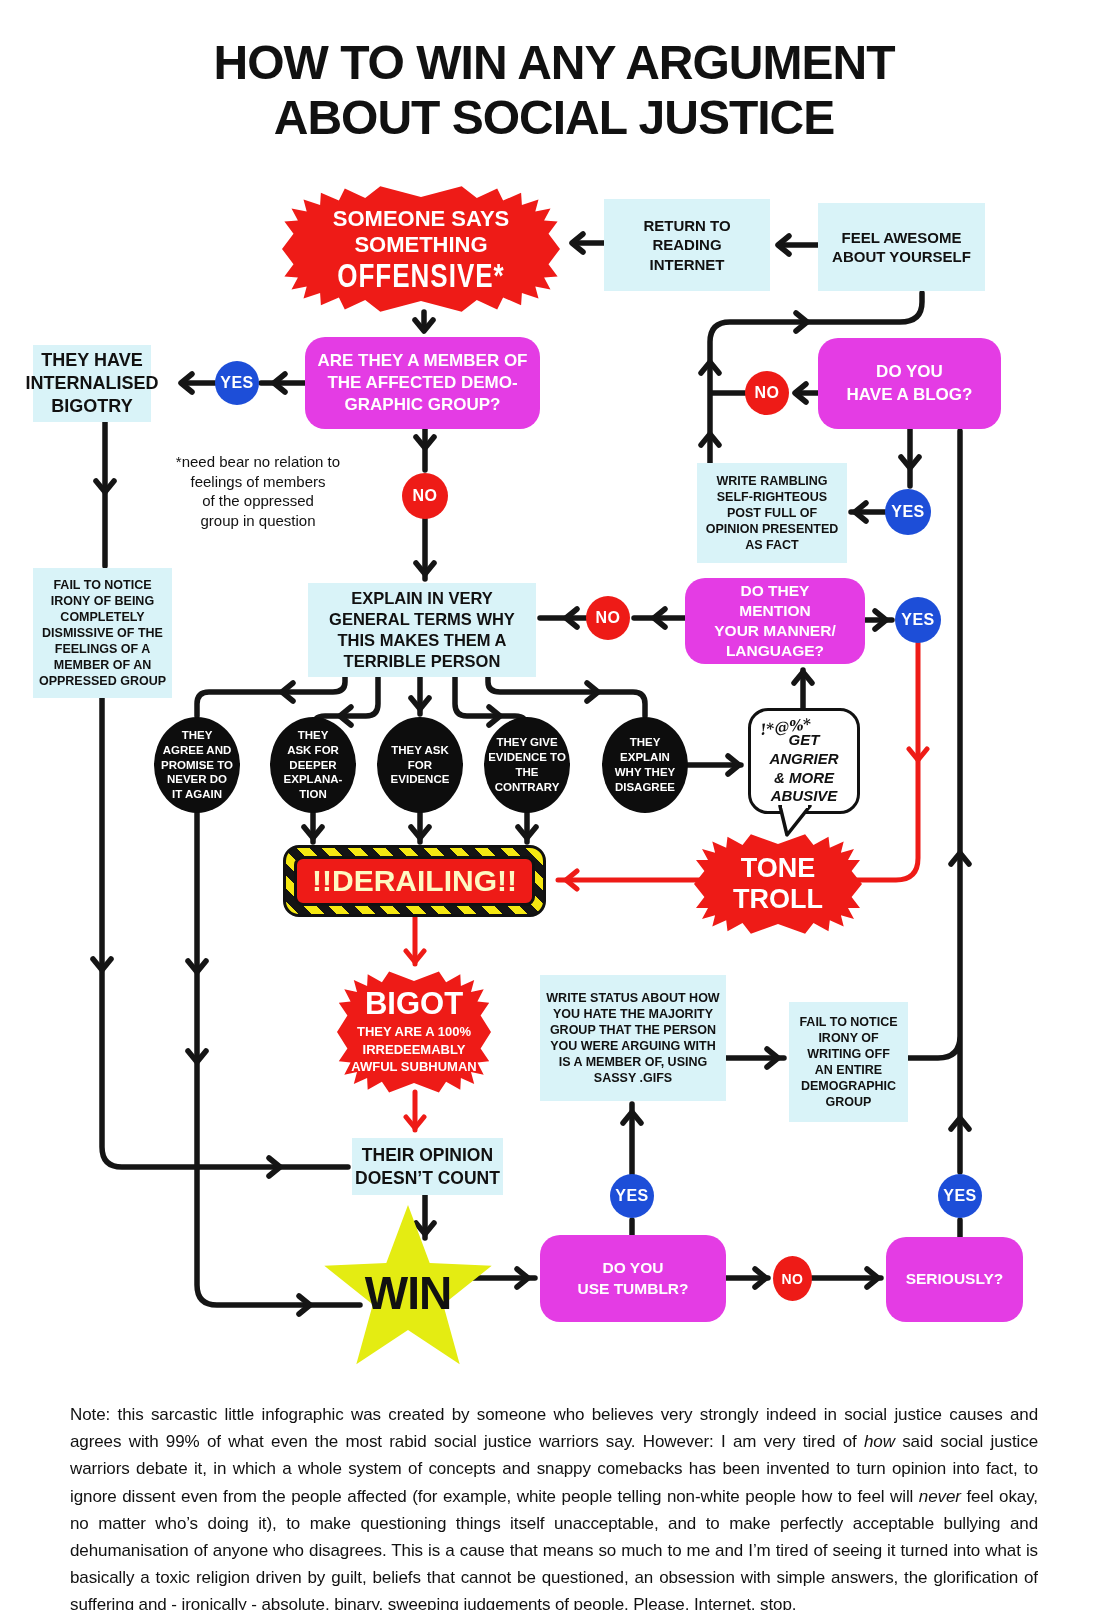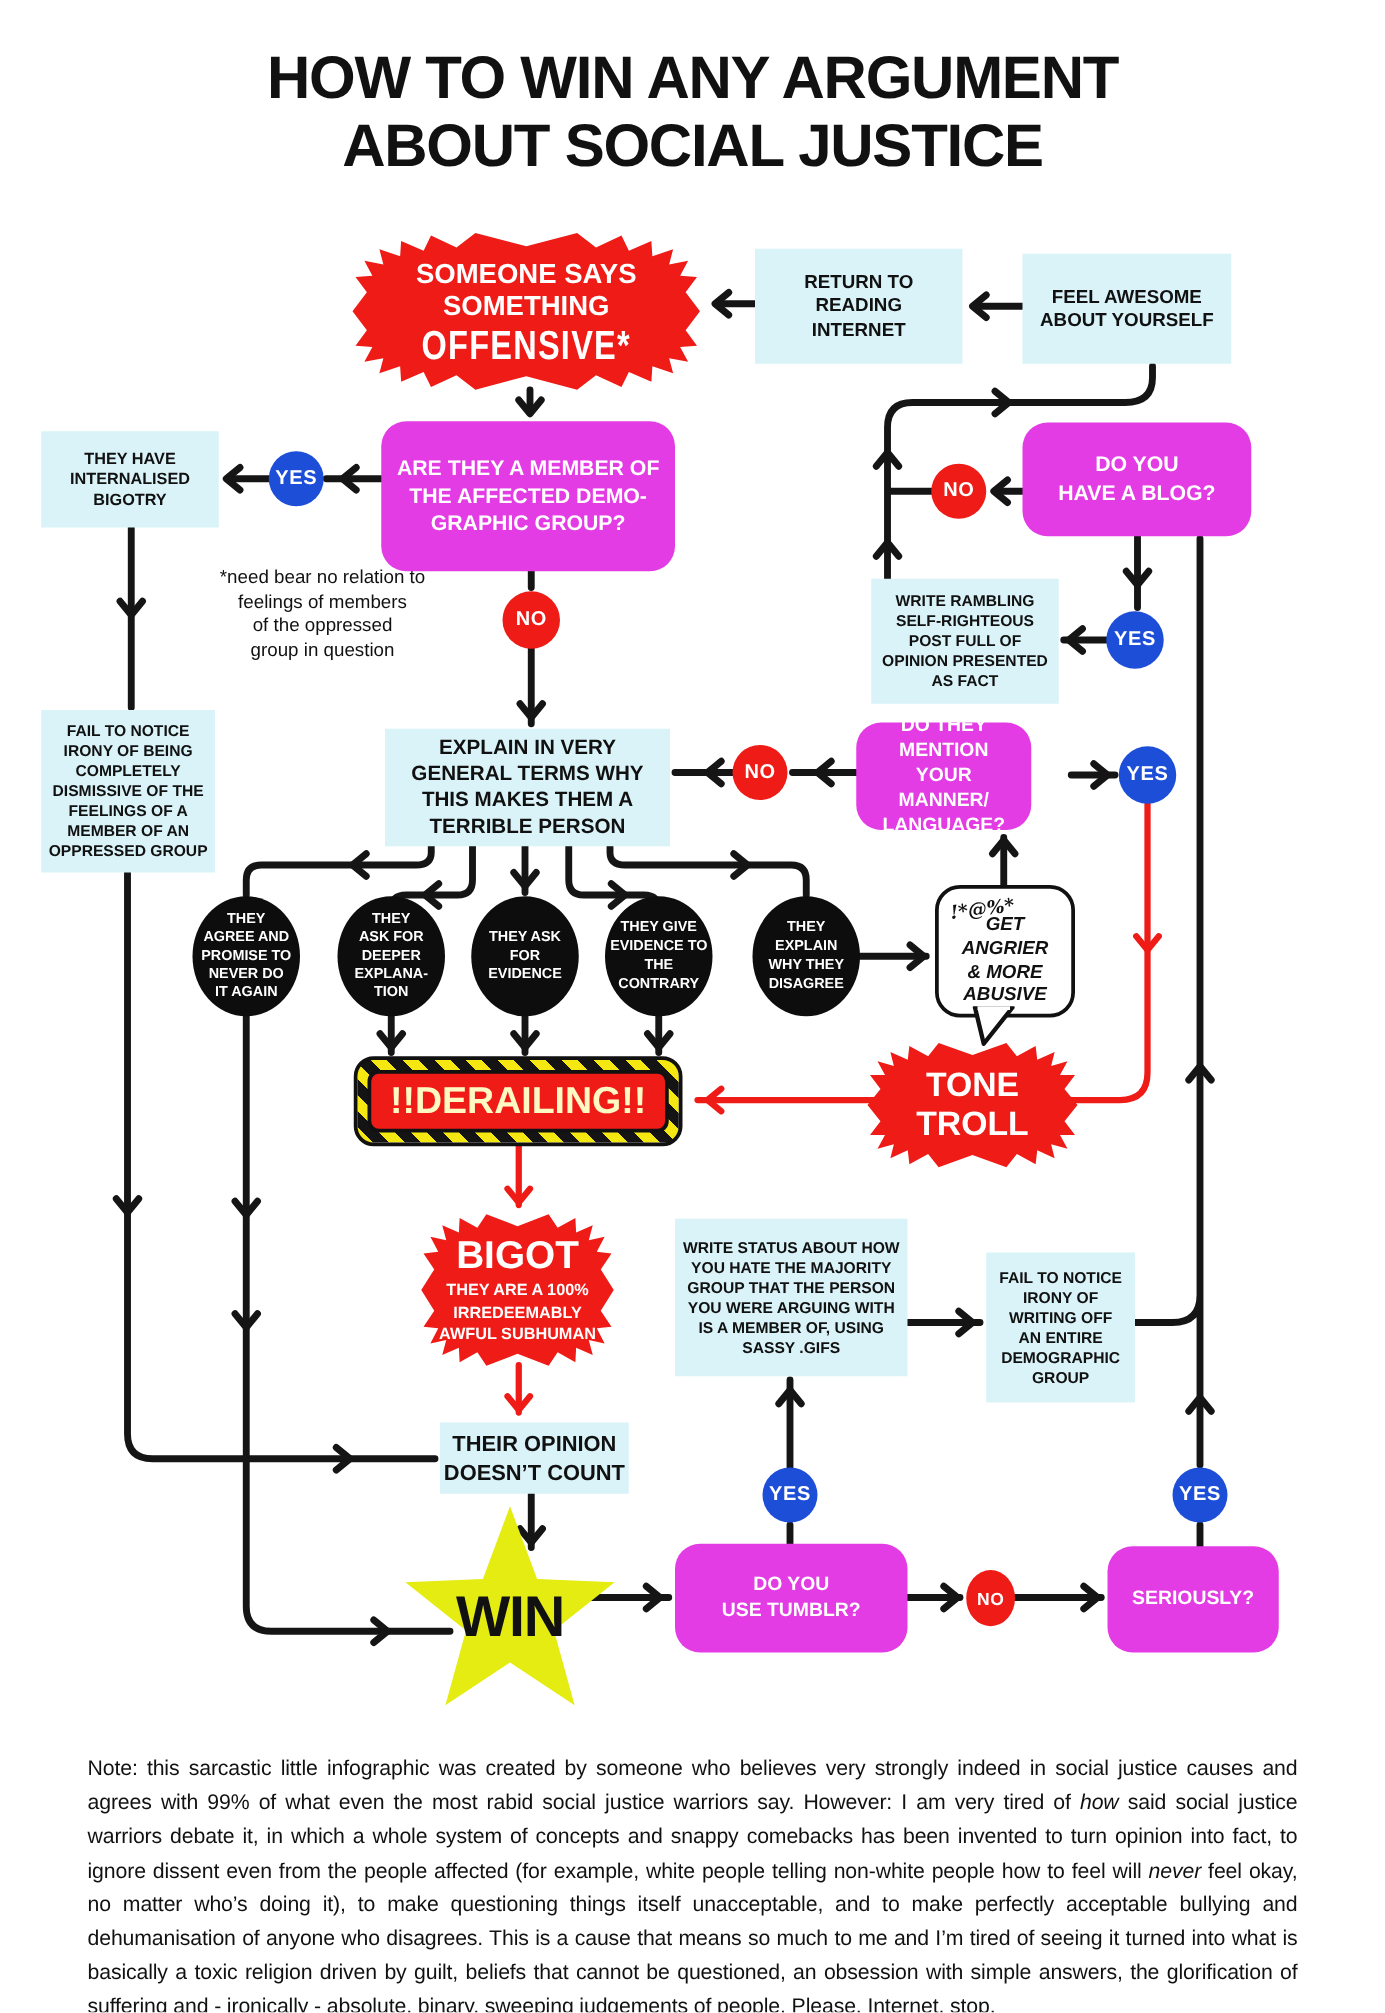--- a/index.html
+++ b/index.html
@@ -116,25 +116,25 @@
       </svg>
     <div class="inner"><div id="someone-line">SOMEONE SAYS
 SOMETHING</div><div id="offensive">OFFENSIVE*</div></div>
   </div>
   <div class="node cyanbox" style="left:604px;top:199px;width:166px;height:92px;font-size:15px;">RETURN TO
 READING
 INTERNET</div>
   <div class="node cyanbox" style="left:818px;top:203px;width:167px;height:88px;font-size:15px;">FEEL AWESOME
 ABOUT YOURSELF</div>
 
-  <div class="node cyanbox" style="left:33px;top:345px;width:142px;height:77px;font-size:13px;">THEY HAVE
+  <div class="node cyanbox" style="left:33px;top:345px;width:118px;height:77px;font-size:18px;">THEY HAVE
 INTERNALISED
 BIGOTRY</div>
   <div class="node yesno yes" style="left:215px;top:361px;width:44px;height:44px;">YES</div>
-  <div class="node magbox" style="left:305px;top:337px;width:235px;height:120px;font-size:17px;">ARE THEY A MEMBER OF
+  <div class="node magbox" style="left:305px;top:337px;width:235px;height:92px;font-size:17px;">ARE THEY A MEMBER OF
 THE AFFECTED DEMO-
 GRAPHIC GROUP?</div>
   <div class="node yesno no" style="left:402px;top:473px;width:46px;height:46px;">NO</div>
   <div id="footnote">*need bear no relation to
 feelings of members
 of the oppressed
 group in question</div>
   <div class="node magbox" style="left:818px;top:338px;width:183px;height:91px;font-size:17px;">DO YOU
 HAVE A BLOG?</div>
   <div class="node yesno no" style="left:745px;top:371px;width:44px;height:44px;">NO</div>
@@ -150,21 +150,21 @@
 COMPLETELY
 DISMISSIVE OF THE
 FEELINGS OF A
 MEMBER OF AN
 OPPRESSED GROUP</div>
   <div class="node cyanbox" style="left:308px;top:583px;width:228px;height:94px;font-size:16.5px;">EXPLAIN IN VERY
 GENERAL TERMS WHY
 THIS MAKES THEM A
 TERRIBLE PERSON</div>
   <div class="node yesno no" style="left:586px;top:596px;width:44px;height:44px;">NO</div>
-  <div class="node magbox" style="left:685px;top:578px;width:140px;height:86px;font-size:15.5px;padding:0 20px;">DO THEY
+  <div class="node magbox" style="left:685px;top:578px;width:180px;height:86px;font-size:15.5px;padding:0 20px;">DO THEY
 MENTION
 YOUR MANNER/
 LANGUAGE?</div>
   <div class="node yesno yes" style="left:895px;top:597px;width:46px;height:46px;">YES</div>
 
   <div class="node bcircle" style="left:154px;top:717px;width:86px;height:96px;">THEY
 AGREE AND
 PROMISE TO
 NEVER DO
 IT AGAIN</div>

